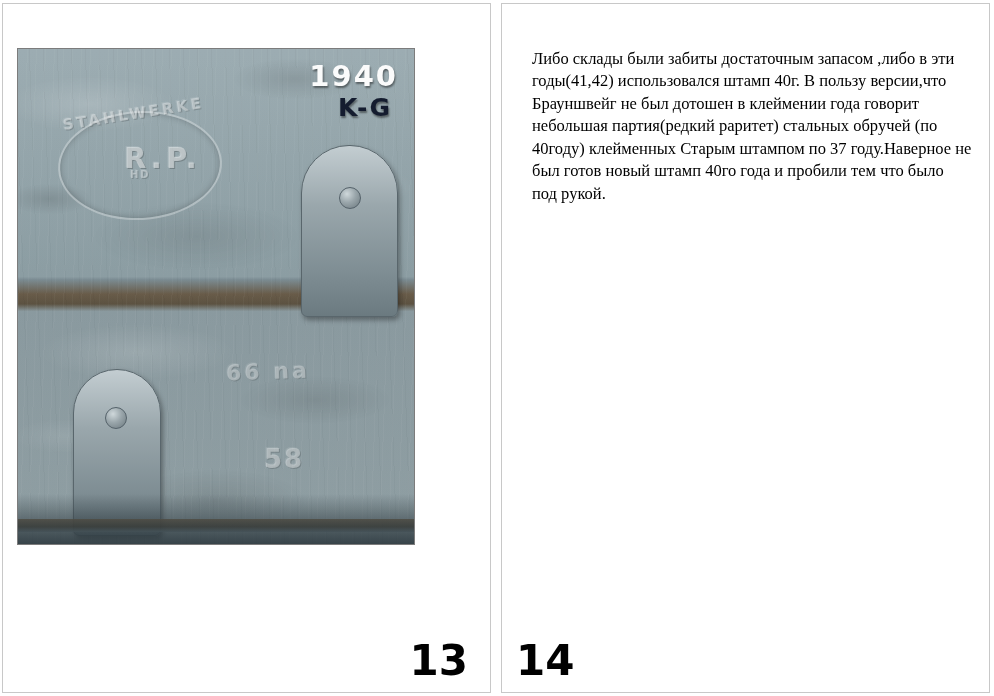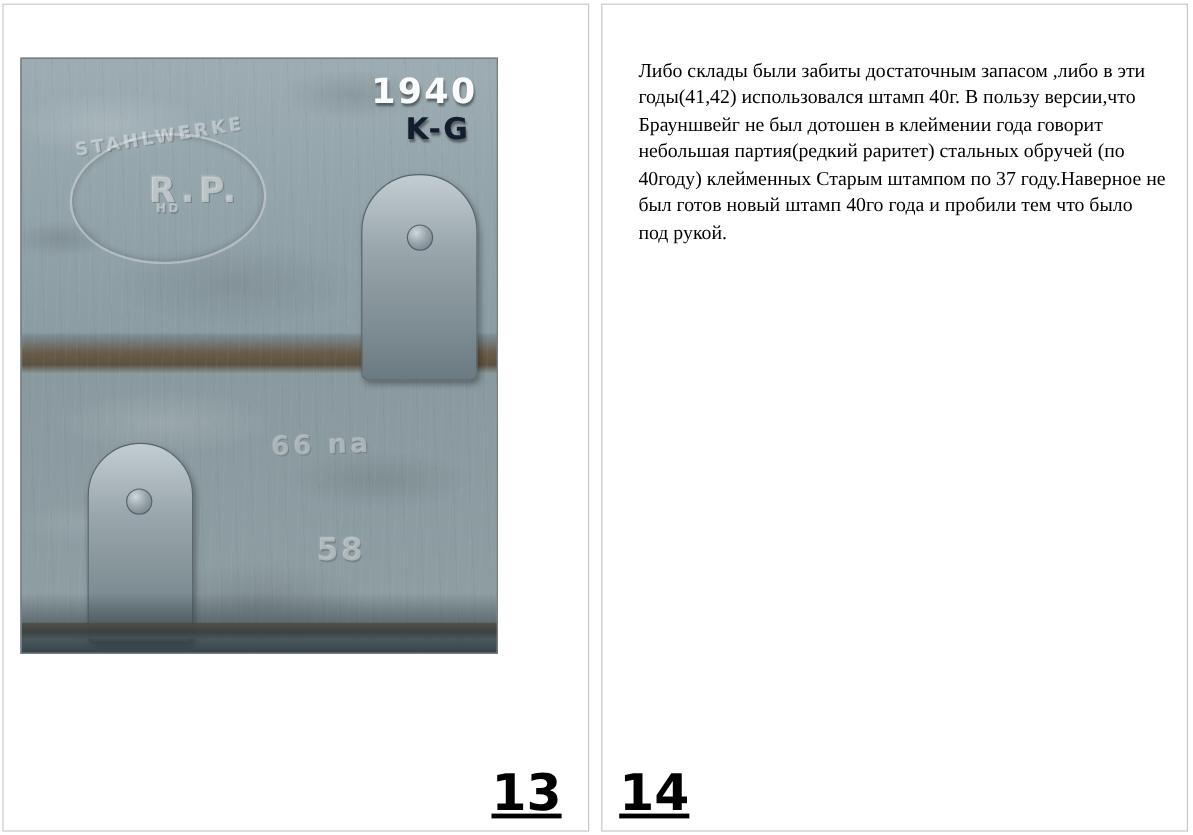--- a/index.html
+++ b/index.html
@@ -225,21 +225,20 @@
   .body-text p { margin: 0; }
 
   .page-number {
     position: absolute;
     bottom: 10px;
     font-family: "DejaVu Sans", sans-serif;
     font-weight: 700;
     font-size: 42px;
     color: #000;
     line-height: 1;
-    text-decoration: underline;
   }
   .pn-left { right: 22px; }
   .pn-right { left: 14px; }
 </style>
 </head>
 <body>
 
 <div class="spread">
 
   <div class="page page-left">

